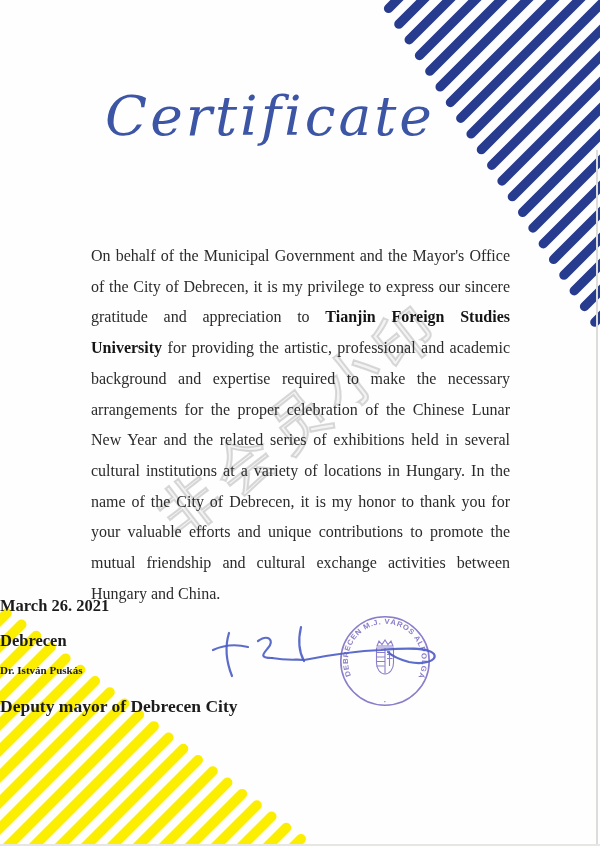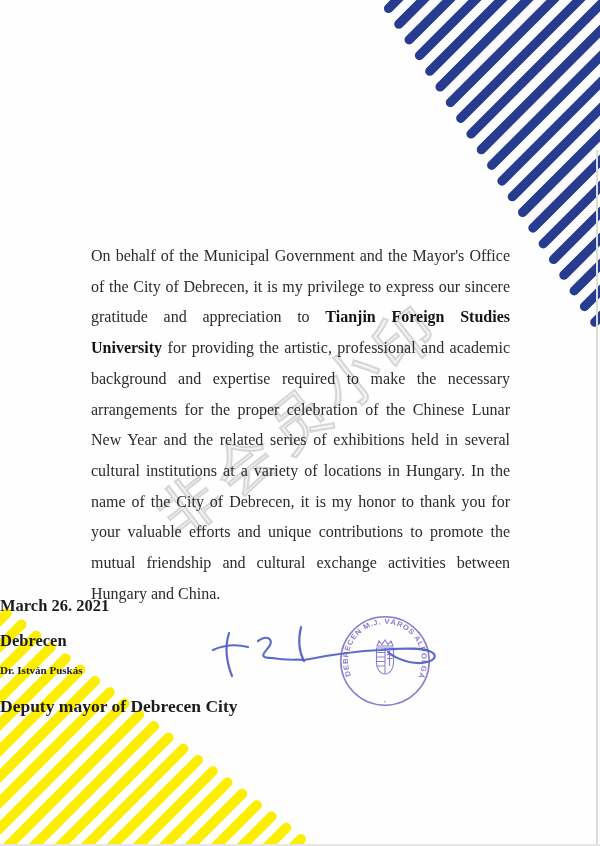--- a/index.html
+++ b/index.html
@@ -99,20 +99,21 @@
       <line x1="271.5392883407818" y1="816.4607116592182" x2="228" y2="860" stroke="#fcee00" stroke-width="10" stroke-linecap="round"></line>
       <line x1="286.2476664592408" y1="827.7523335407592" x2="254" y2="860" stroke="#fcee00" stroke-width="10" stroke-linecap="round"></line>
       <line x1="300.9560445776998" y1="839.0439554223002" x2="280" y2="860" stroke="#fcee00" stroke-width="10" stroke-linecap="round"></line>
     </svg>
 
   <div class="edge-right"></div>
   <div class="edge-bottom"></div>
 
   <div class="watermark">非会员小印</div>
 
+  <div class="title">Certificate</div>
 
   <p class="body-text"><span>On behalf of the Municipal Government and the Mayor's Office of the City of Debrecen, it is my privilege to express our sincere gratitude and appreciation to </span><span class="bold">Tianjin Foreign Studies University</span><span> for providing the artistic, professional and academic background and expertise required to make the necessary arrangements for the proper celebration of the Chinese Lunar New Year and the related series of exhibitions held in several cultural institutions at a variety of locations in Hungary. In the name of the City of Debrecen, it is my honor to thank you for your valuable efforts and unique contributions to promote the mutual friendship and cultural exchange activities between Hungary and China.</span></p>
 
   <div class="f-line f-date">March 26. 2021</div>
   <div class="f-line f-city">Debrecen</div>
   <div class="f-line f-signer">Dr. István Puskás</div>
   <div class="f-line f-role">Deputy mayor of Debrecen City</div>
 
   <svg class="stamp" viewBox="0 0 92 92">
     <circle class="ring" cx="46" cy="46" r="44.2" stroke-width="1.6"></circle>

